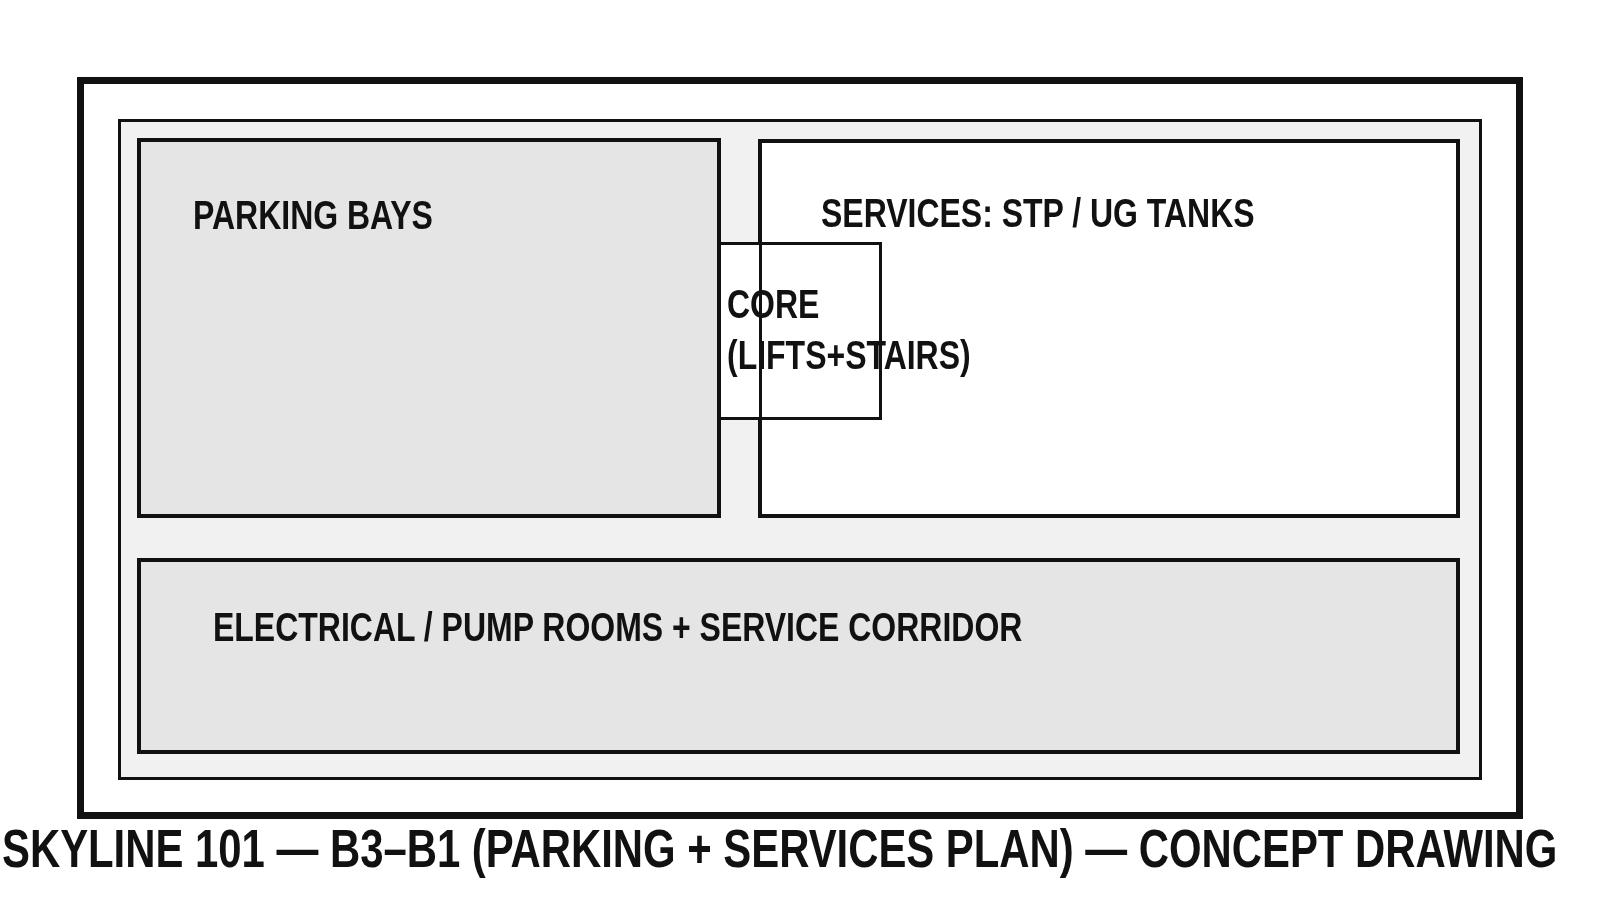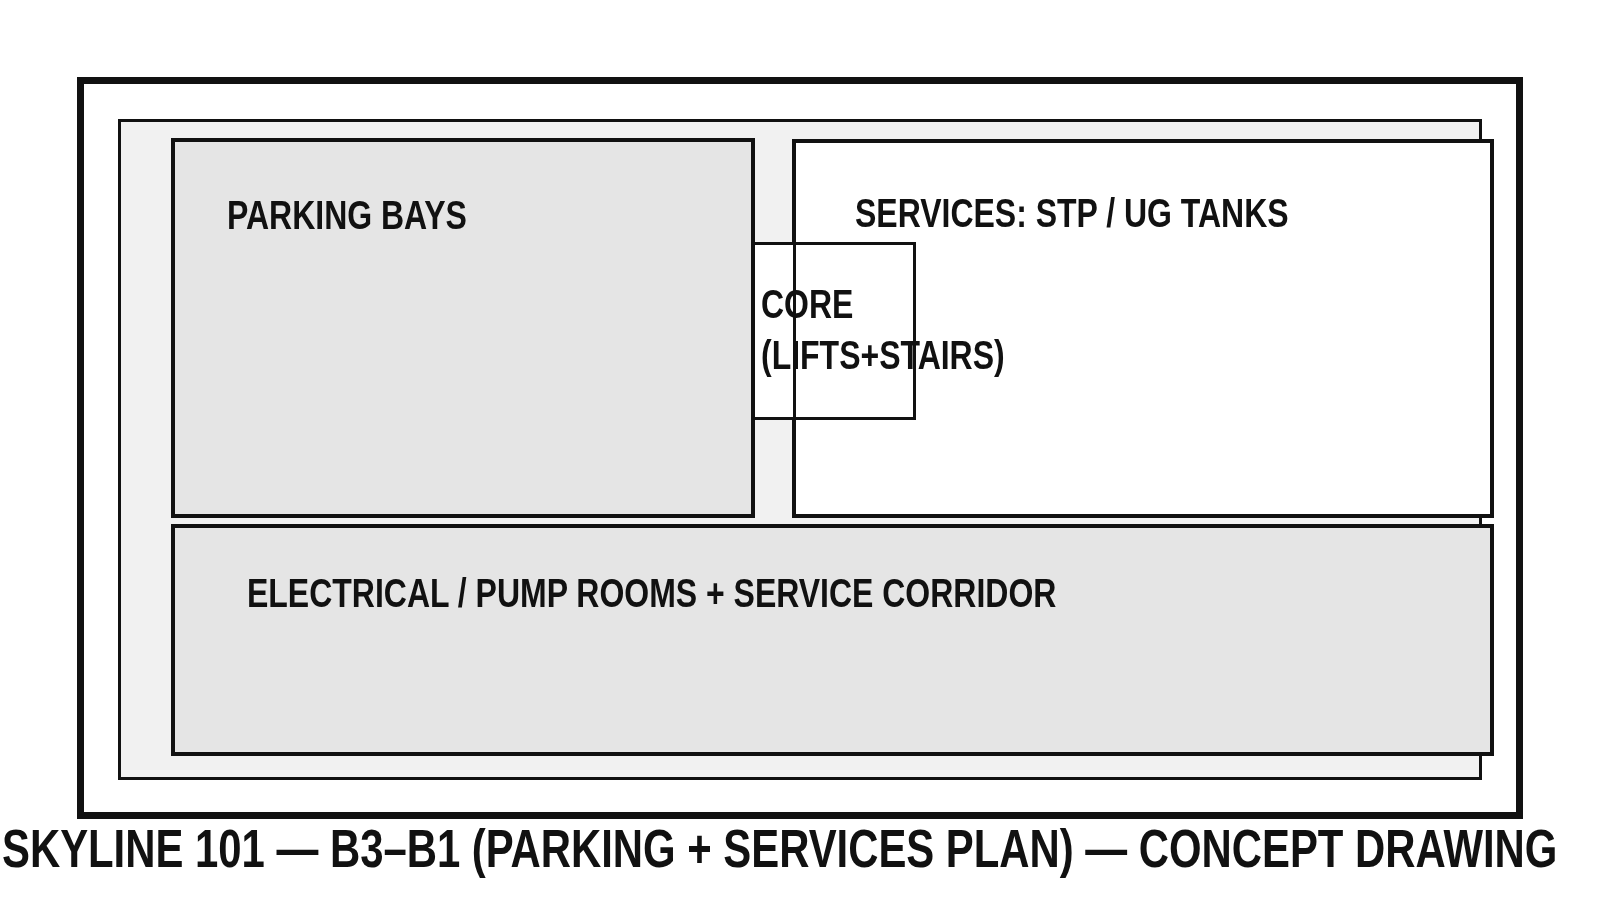--- a/index.html
+++ b/index.html
@@ -33,41 +33,40 @@
     width: 1364px;
     height: 661px;
     border: 3px solid var(--line, #111111);
     background: var(--panel-fill, #f1f1f1);
     box-sizing: border-box;
   }
   .room {
     position: absolute;
     box-sizing: border-box;
     border: 4px solid var(--line, #111111);
-    margin-left: 34px;
   }
   .room-parking {
     left: 137px;
     top: 138px;
     width: 584px;
     height: 380px;
     background: var(--room-fill, #e5e5e5);
   }
   .room-services {
     left: 758px;
     top: 139px;
     width: 702px;
     height: 379px;
     background: var(--services-fill, #ffffff);
   }
   .room-electrical {
     left: 137px;
-    top: 524px;
+    top: 558px;
     width: 1323px;
-    height: 232px;
+    height: 196px;
     background: var(--room-fill, #e5e5e5);
   }
   .room-core {
     left: 718px;
     top: 242px;
     width: 164px;
     height: 178px;
     border-width: 3px;
     background: var(--services-fill, #ffffff);
     overflow: visible;

